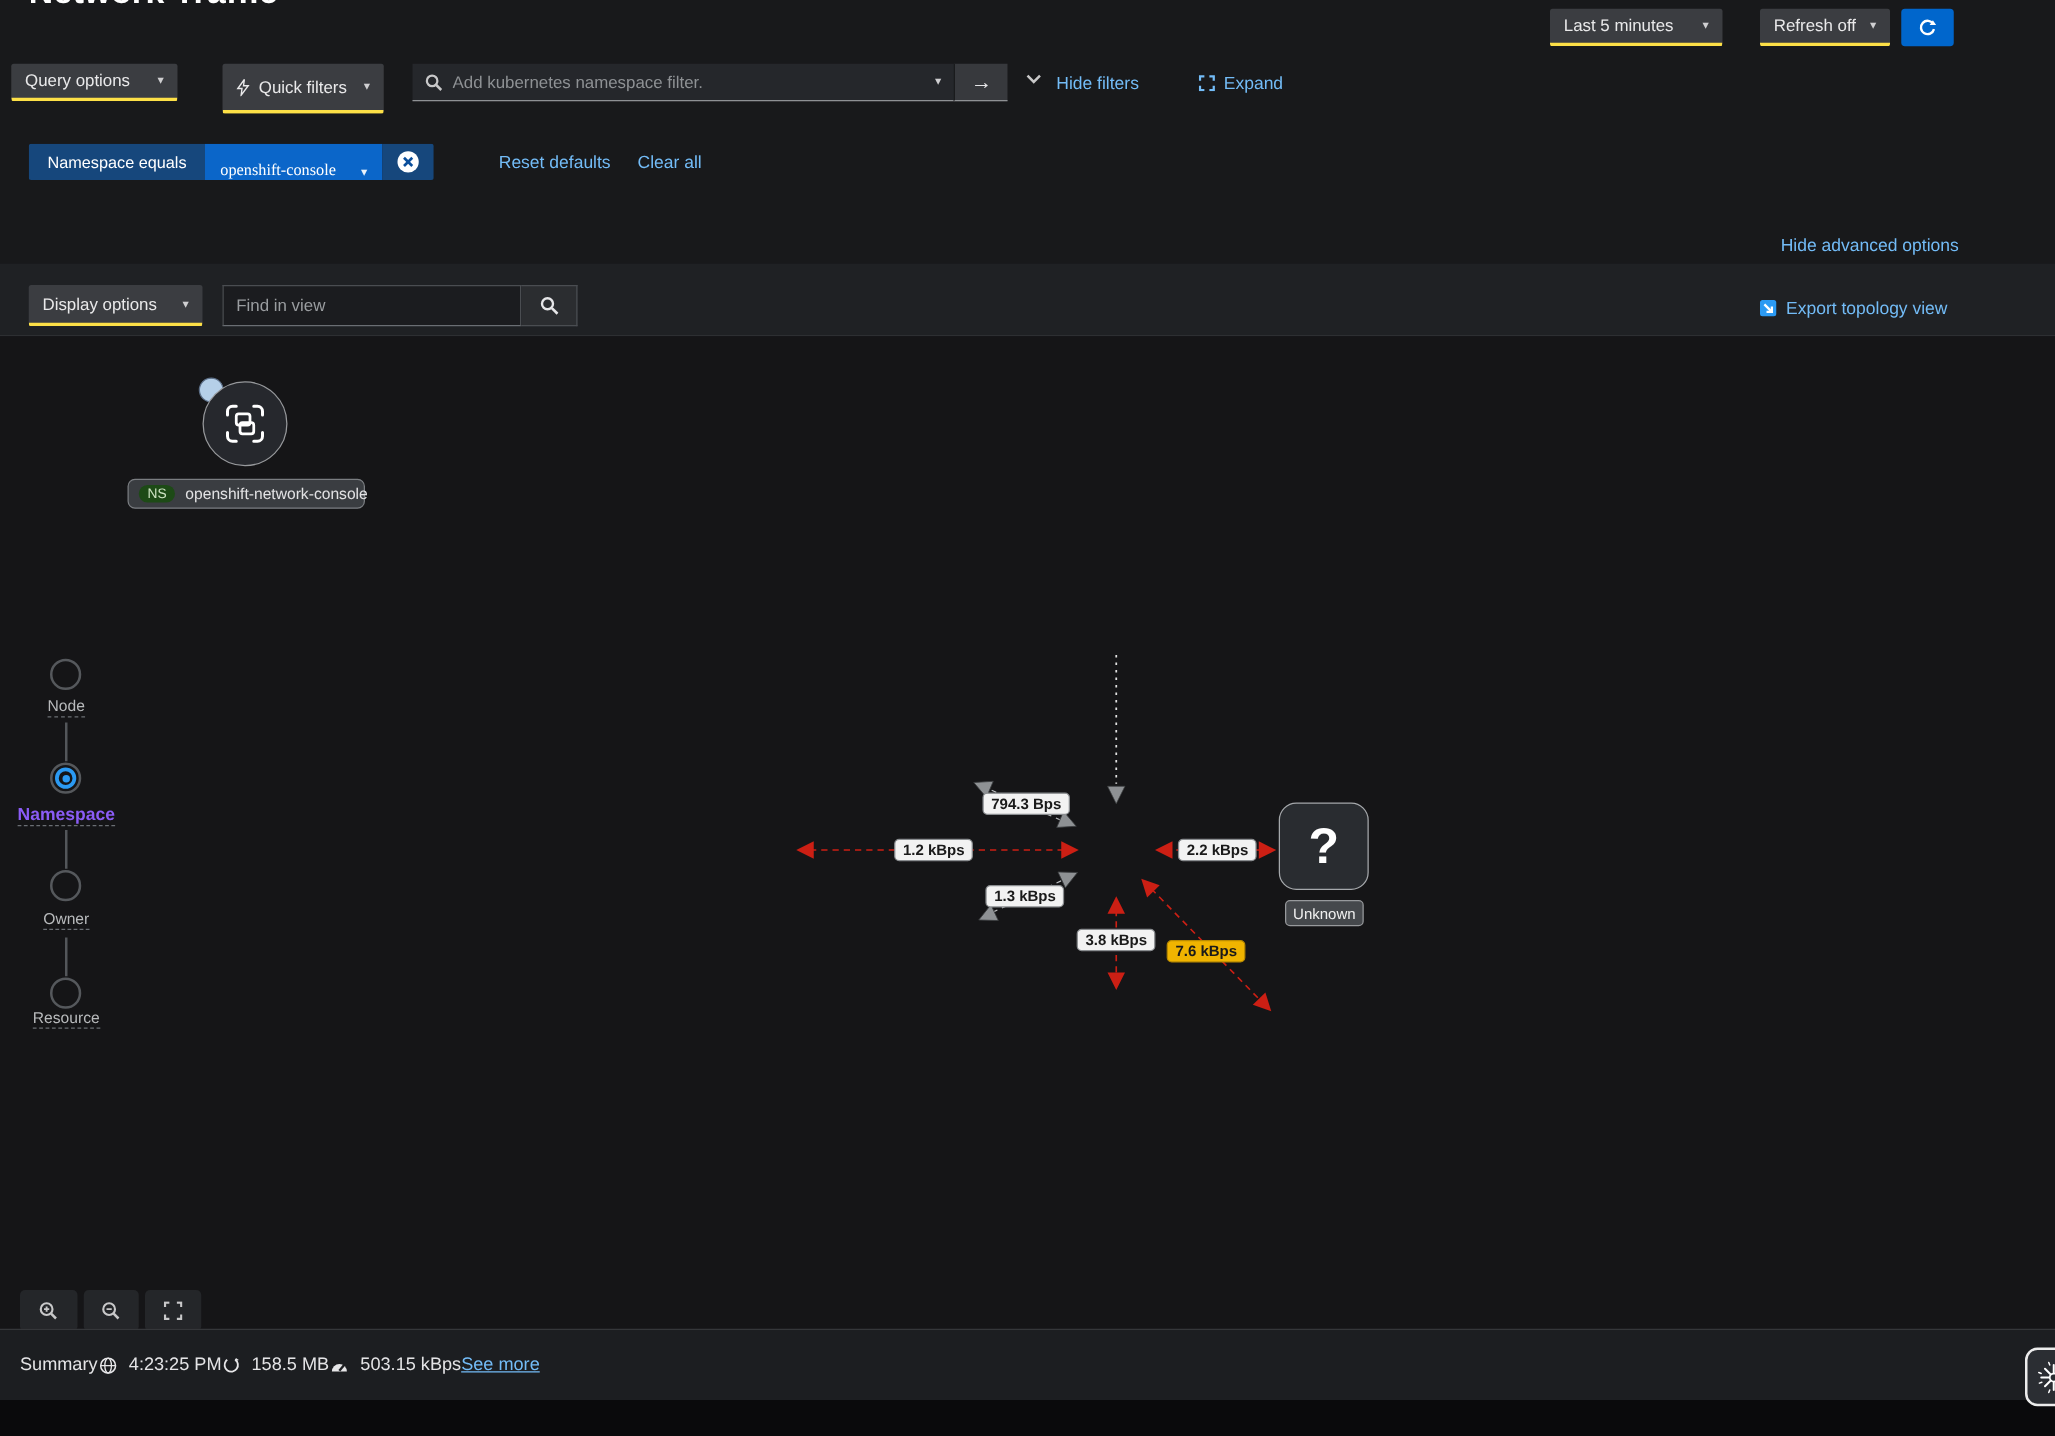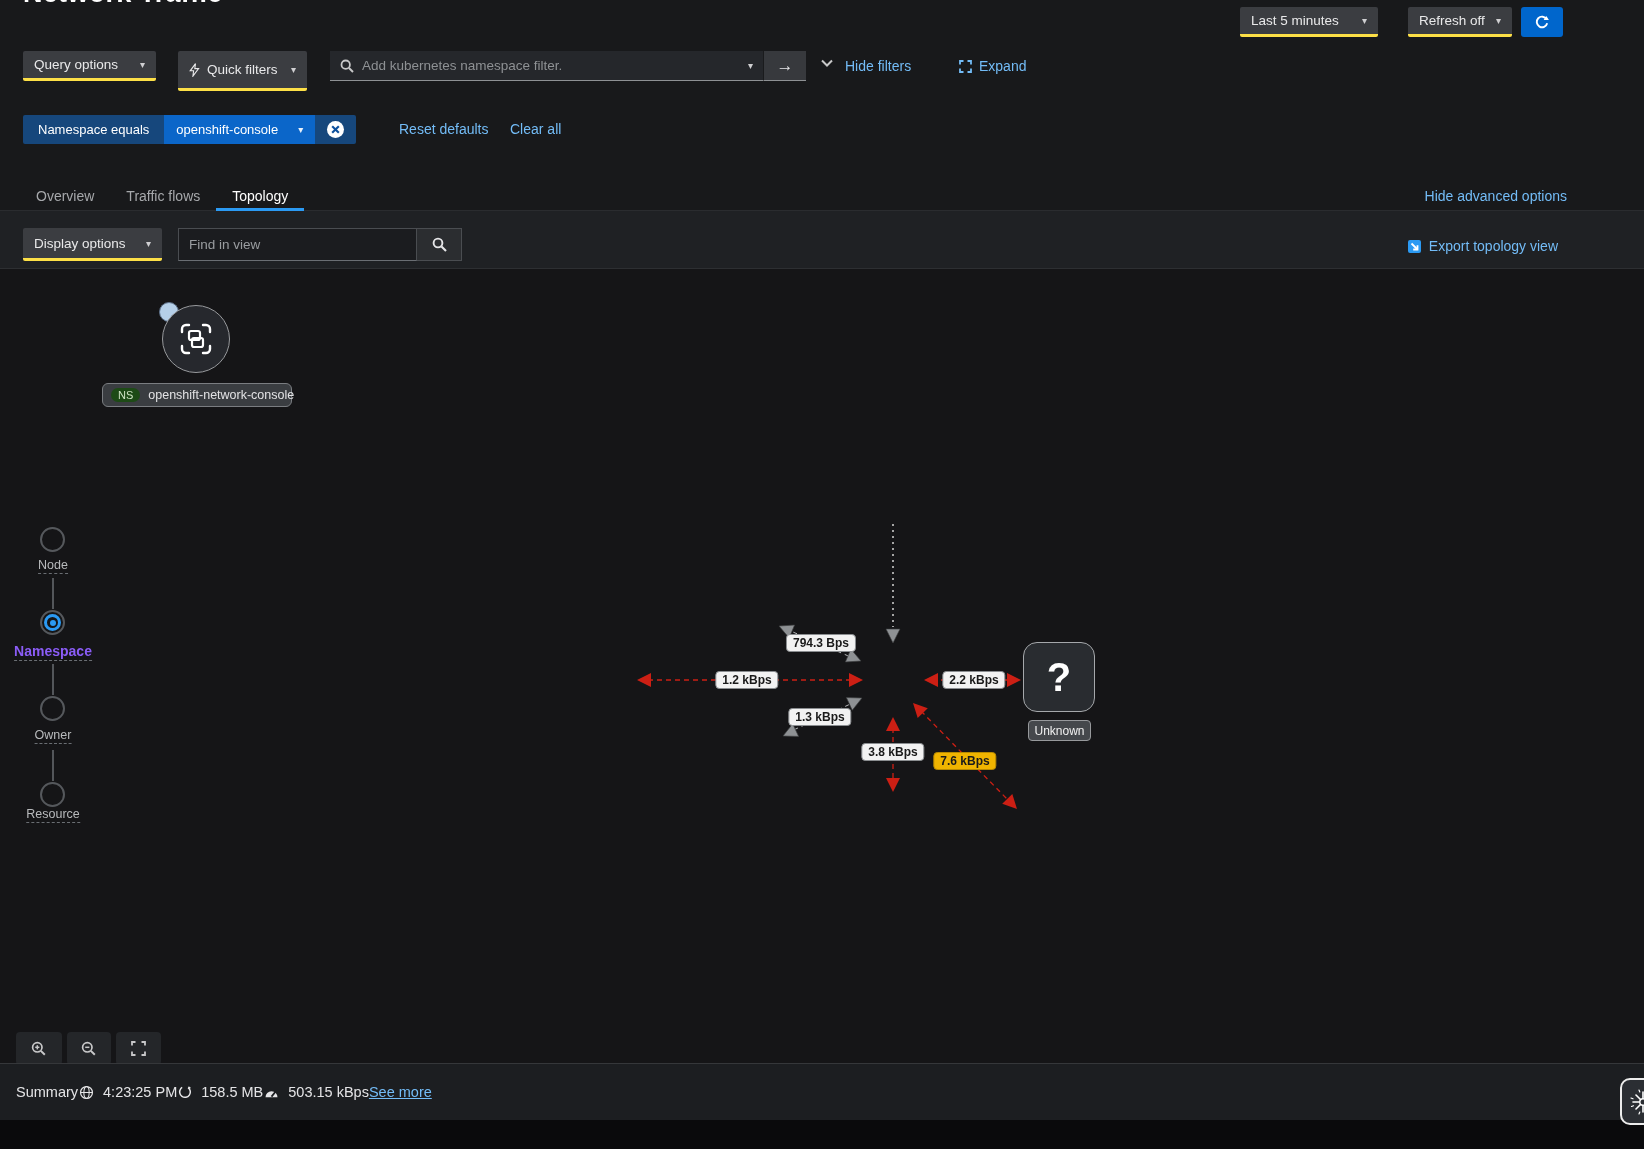--- a/index.html
+++ b/index.html
@@ -26,21 +26,21 @@
   .search-combo { position:absolute; left:330px; top:51px; width:476px; height:30px; display:flex; }
   .search-field { flex:1; background:#25272b; border-bottom:1px solid #8e9194; display:flex; align-items:center; padding:0 10px; gap:8px; }
   .search-field input { flex:1; background:transparent; border:0; outline:none; color:#e6e6e8; font-size:13.5px; font-family:inherit; }
   .search-field input::placeholder { color:#8e9194; }
   .go-btn { width:43px; background:#37393d; border:0; border-bottom:1px solid #8e9194; border-left:1px solid #1a1b1d;
             color:#e6e6e8; font-size:17px; cursor:pointer; display:flex; align-items:center; justify-content:center; }
 
   
   .chip { position:absolute; left:23px; top:115px; height:29px; display:flex; font-size:13px; color:#fff; border-radius:2px; overflow:hidden; }
   .chip-cat { background:#16477c; display:flex; align-items:center; padding:0 15px; cursor:pointer; }
-  .chip-val { background:#0b66c9; display:flex; align-items:center; padding:0 12px; gap:10px; cursor:pointer; }
+  .chip-val { background:#0b66c9; display:flex; align-items:flex-end; padding:0 12px; gap:10px; cursor:pointer;font-family:Liberation Serif, serif; }
   .chip-val .caret { color:#eaf2fb; }
   .chip-close { background:#16477c; width:41px; border:0; display:flex; align-items:center; justify-content:center; cursor:pointer; }
 
   
   .tabs { position:absolute; left:0; top:181px; right:0; height:30px; border-bottom:1px solid #2a2c2f; display:flex; padding-left:20px; }
   .tab { padding:0 16px; display:flex; align-items:center; font-size:14px; color:#a6a8ab; position:relative; cursor:pointer; }
   .tab.active { color:#fff; }
   .tab.active::after { content:""; position:absolute; left:0; right:0; bottom:-1px; height:3px; background:#2b9af3; }
   .hide-advanced { position:absolute; right:77px; top:188px; }
 
@@ -129,21 +129,21 @@
   </div>
   <button class="refresh-btn">
     <span>
       <svg width="16" height="16" viewBox="0 0 16 16">
         <path d="M13.2 9.3 A5.3 5.3 0 1 1 12.6 5.2" fill="none" stroke="#fff" stroke-width="1.9"></path>
         <polygon points="9.7,5.9 14.9,5.9 12.3,2.1" fill="#fff"></polygon>
       </svg>
     </span>
   </button>
 
-  <div class="sel" style="left:23px; top:51px; width:133px; height:30px;">
+  <div class="sel" style="left:9px; top:51px; width:133px; height:30px;">
     <span>Query options</span>
     <span class="caret">▾</span>
   </div>
   <div class="sel" style="left:178px; top:51px; width:129px; height:40px;">
     <span class="lbl">
       <span>
         <svg width="11" height="14" viewBox="0 0 11 14">
             <path d="M6.5 0.6 L1.2 7.8 H4.6 L3.9 13.2 L9.6 5.6 H5.8 Z" fill="none" stroke="#e9e9ea" stroke-width="1.1"></path>
           </svg>
       </span>
@@ -193,25 +193,20 @@
           <circle cx="9.5" cy="9.5" r="8.5" fill="#fff"></circle>
           <line x1="6.2" y1="6.2" x2="12.8" y2="12.8" stroke="#0b4f9c" stroke-width="2.1"></line>
           <line x1="12.8" y1="6.2" x2="6.2" y2="12.8" stroke="#0b4f9c" stroke-width="2.1"></line>
         </svg>
       </span>
     </button>
   </div>
   <button class="link" style="position:absolute; left:399px; top:121px;">Reset defaults</button>
   <button class="link" style="position:absolute; left:510px; top:121px;">Clear all</button>
 
-  <div class="tabs">
-    <div class="tab">Overview</div>
-    <div class="tab">Traffic flows</div>
-    <div class="tab active">Topology</div>
-  </div>
   <button class="link hide-advanced">Hide advanced options</button>
 
   <div class="topo-toolbar">
     <div class="sel" style="left:23px; top:17px; width:139px; height:33px;">
       <span>Display options</span>
       <span class="caret">▾</span>
     </div>
     <input class="find-input" type="text" placeholder="Find in view" style="">
     <button class="find-btn">
       <span>

